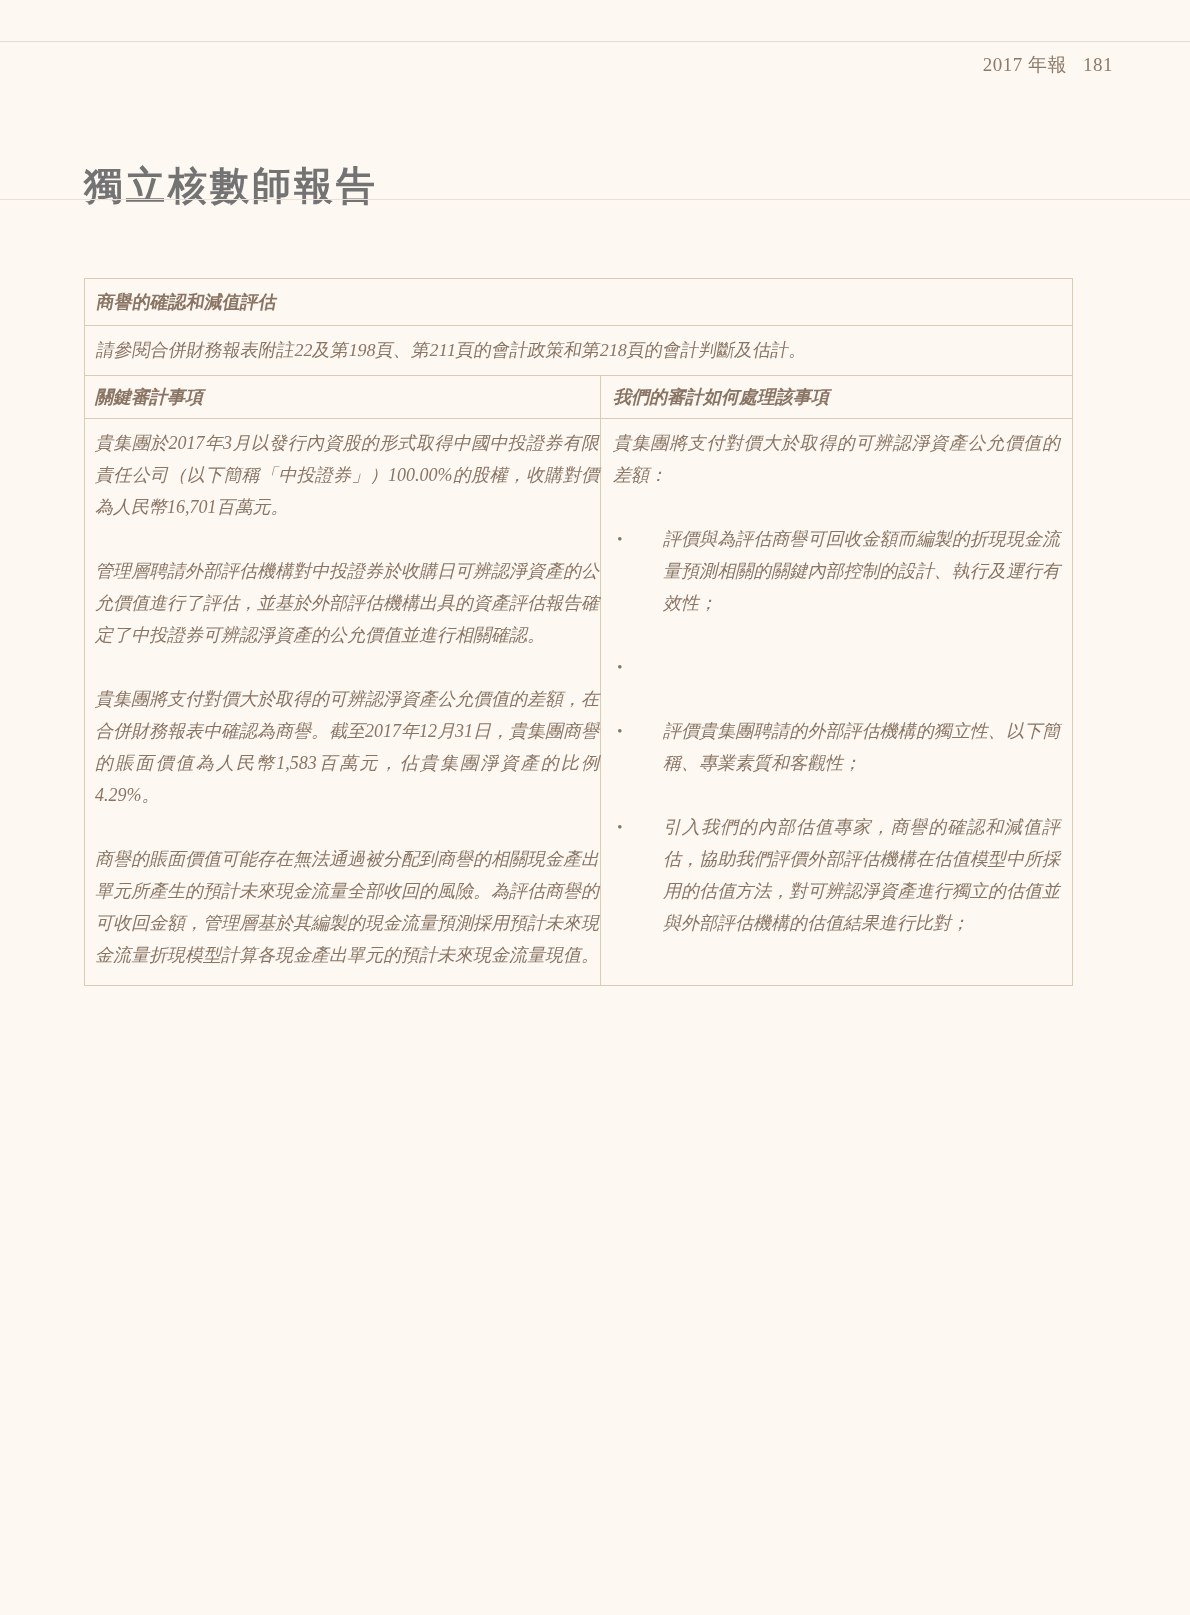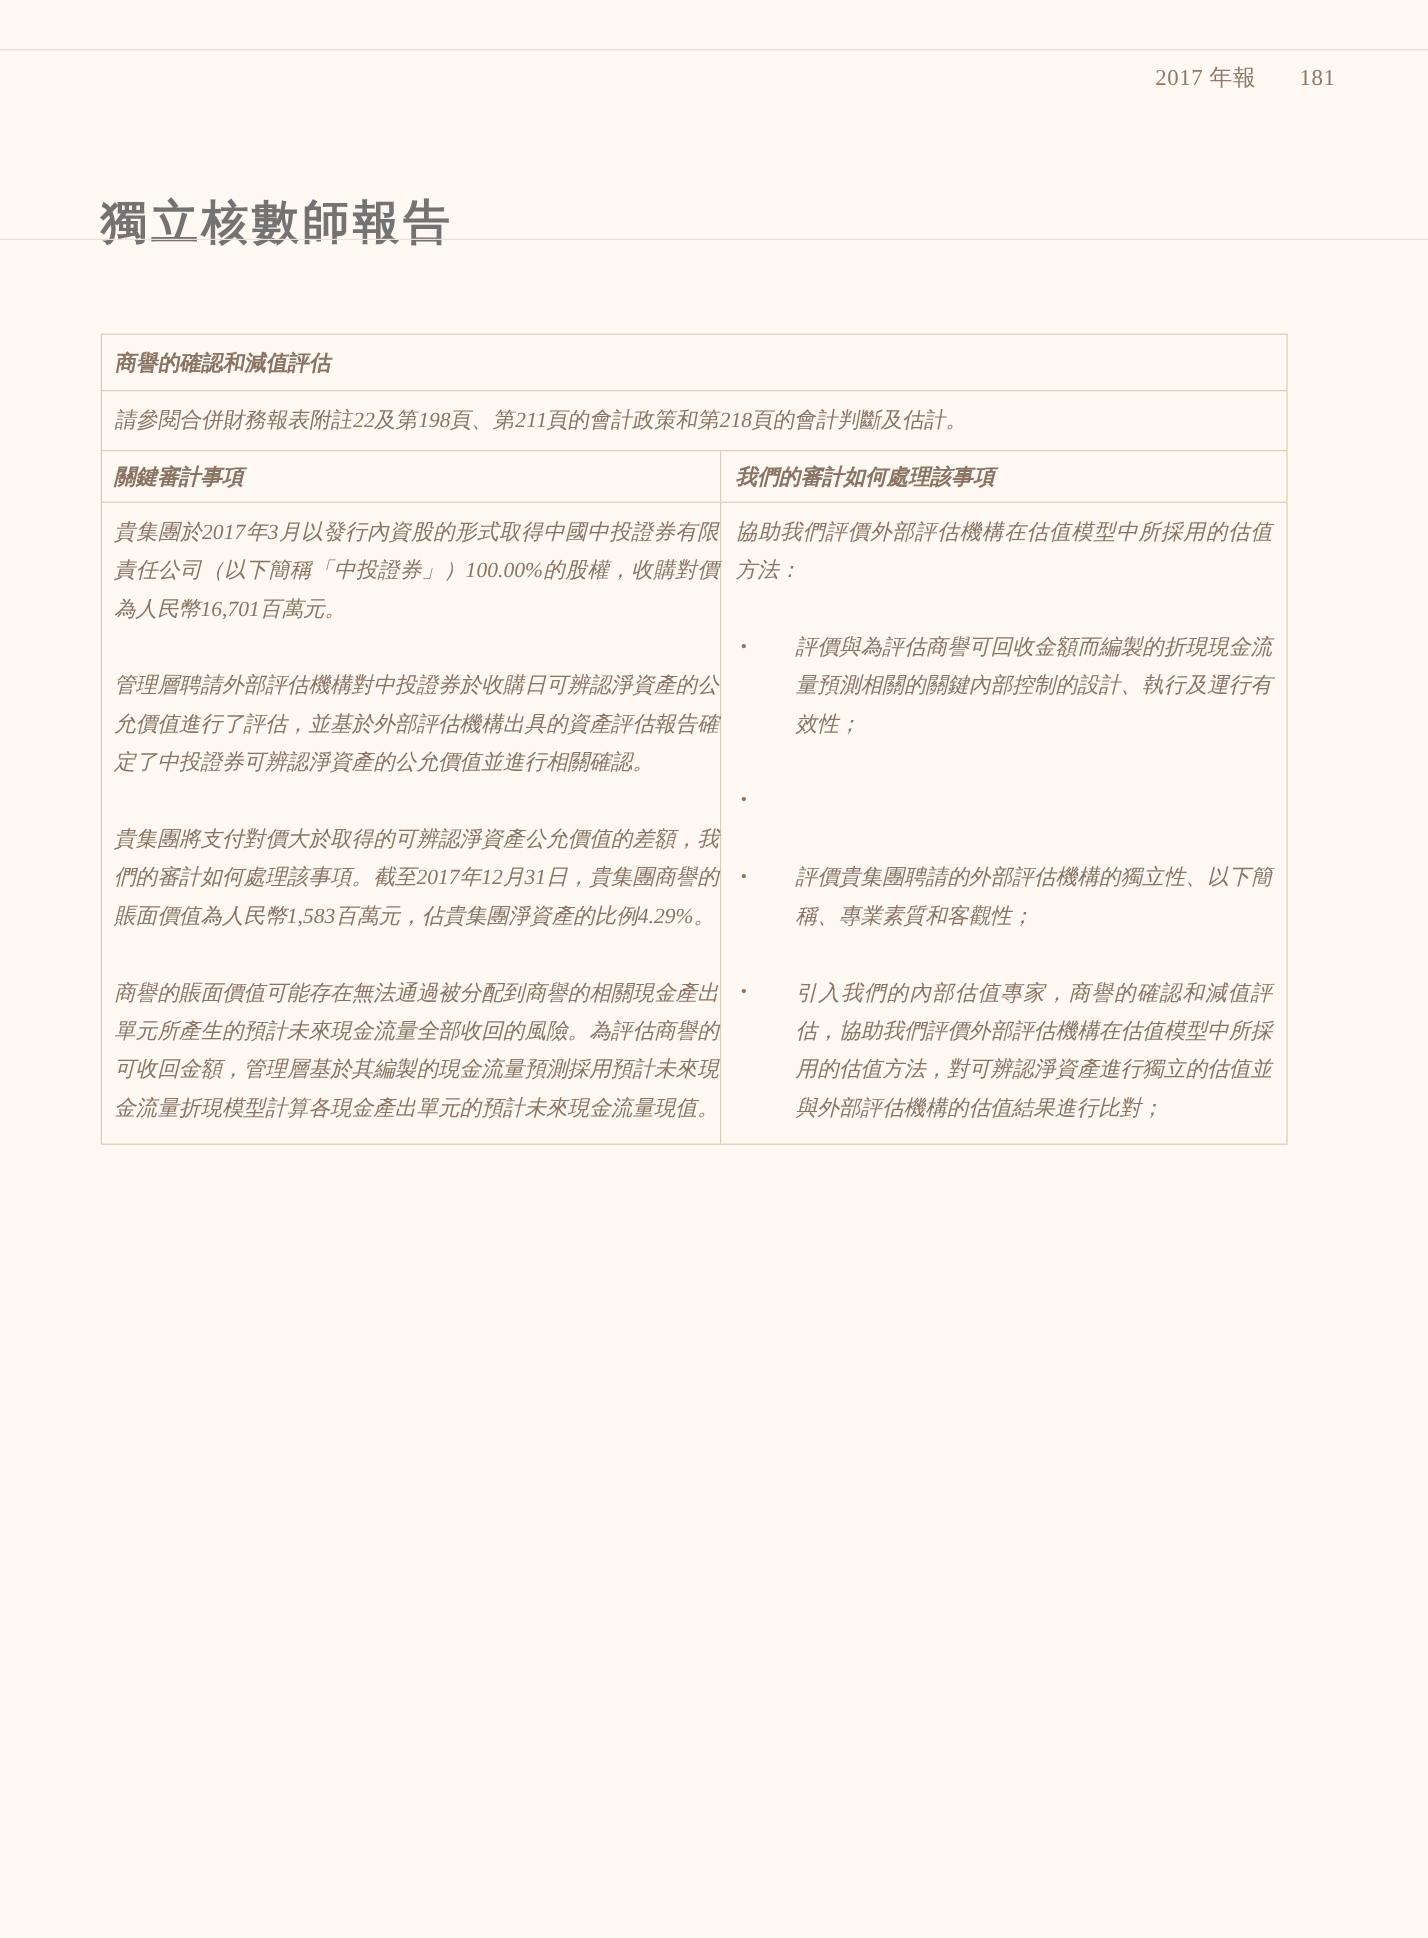--- a/index.html
+++ b/index.html
@@ -28,21 +28,21 @@
   .page-meta {
     position: absolute;
     top: 52px;
     right: 77px;
     font-size: 19px;
     color: #8d7a68;
     letter-spacing: 0.5px;
     white-space: nowrap;
   }
   .page-meta .pagenum {
-    margin-left: 36px;
+    margin-left: 16px;
   }
 
   .page-title {
     position: absolute;
     left: 84px;
     top: 138px;
     font-size: 39px;
     font-weight: bold;
     color: #737373;
     letter-spacing: 3px;
@@ -149,25 +149,25 @@
 
   <div class="kam-row cols row-heads">
     <div class="col-left">關鍵審計事項</div>
     <div class="col-right">我們的審計如何處理該事項</div>
   </div>
 
   <div class="kam-row cols row-body">
     <div class="col-left">
       <p class="para">貴集團於2017年3月以發行內資股的形式取得中國中投證券有限責任公司（以下簡稱「中投證券」）100.00%的股權，收購對價為人民幣16,701百萬元。</p>
       <p class="para">管理層聘請外部評估機構對中投證券於收購日可辨認淨資產的公允價值進行了評估，並基於外部評估機構出具的資產評估報告確定了中投證券可辨認淨資產的公允價值並進行相關確認。</p>
-      <p class="para">貴集團將支付對價大於取得的可辨認淨資產公允價值的差額，我們的審計如何處理該事項。截至2017年12月31日，貴集團商譽的賬面價值為人民幣1,583百萬元，佔貴集團淨資產的比例4.29%。</p>
+      <p class="para">貴集團將支付對價大於取得的可辨認淨資產公允價值的差額，在合併財務報表中確認為商譽。截至2017年12月31日，貴集團商譽的賬面價值為人民幣1,583百萬元，佔貴集團淨資產的比例4.29%。</p>
       <p class="para">商譽的賬面價值可能存在無法通過被分配到商譽的相關現金產出單元所產生的預計未來現金流量全部收回的風險。為評估商譽的可收回金額，管理層基於其編製的現金流量預測採用預計未來現金流量折現模型計算各現金產出單元的預計未來現金流量現值。</p>
     </div>
     <div class="col-right">
-      <p class="intro">協助我們評價外部評估機構在估值模型中所採用的估值方法：</p>
+      <p class="intro">貴集團將支付對價大於取得的可辨認淨資產公允價值的差額：</p>
       <div class="bullet">
         <span class="dot">•</span>
         <span class="btxt">評價與為評估商譽可回收金額而編製的折現現金流量預測相關的關鍵內部控制的設計、執行及運行有效性；</span>
       </div>
       <div class="bullet">
         <span class="dot">•</span>
       </div>
       <div class="bullet">
         <span class="dot">•</span>
         <span class="btxt">評價貴集團聘請的外部評估機構的獨立性、以下簡稱、專業素質和客觀性；</span>

